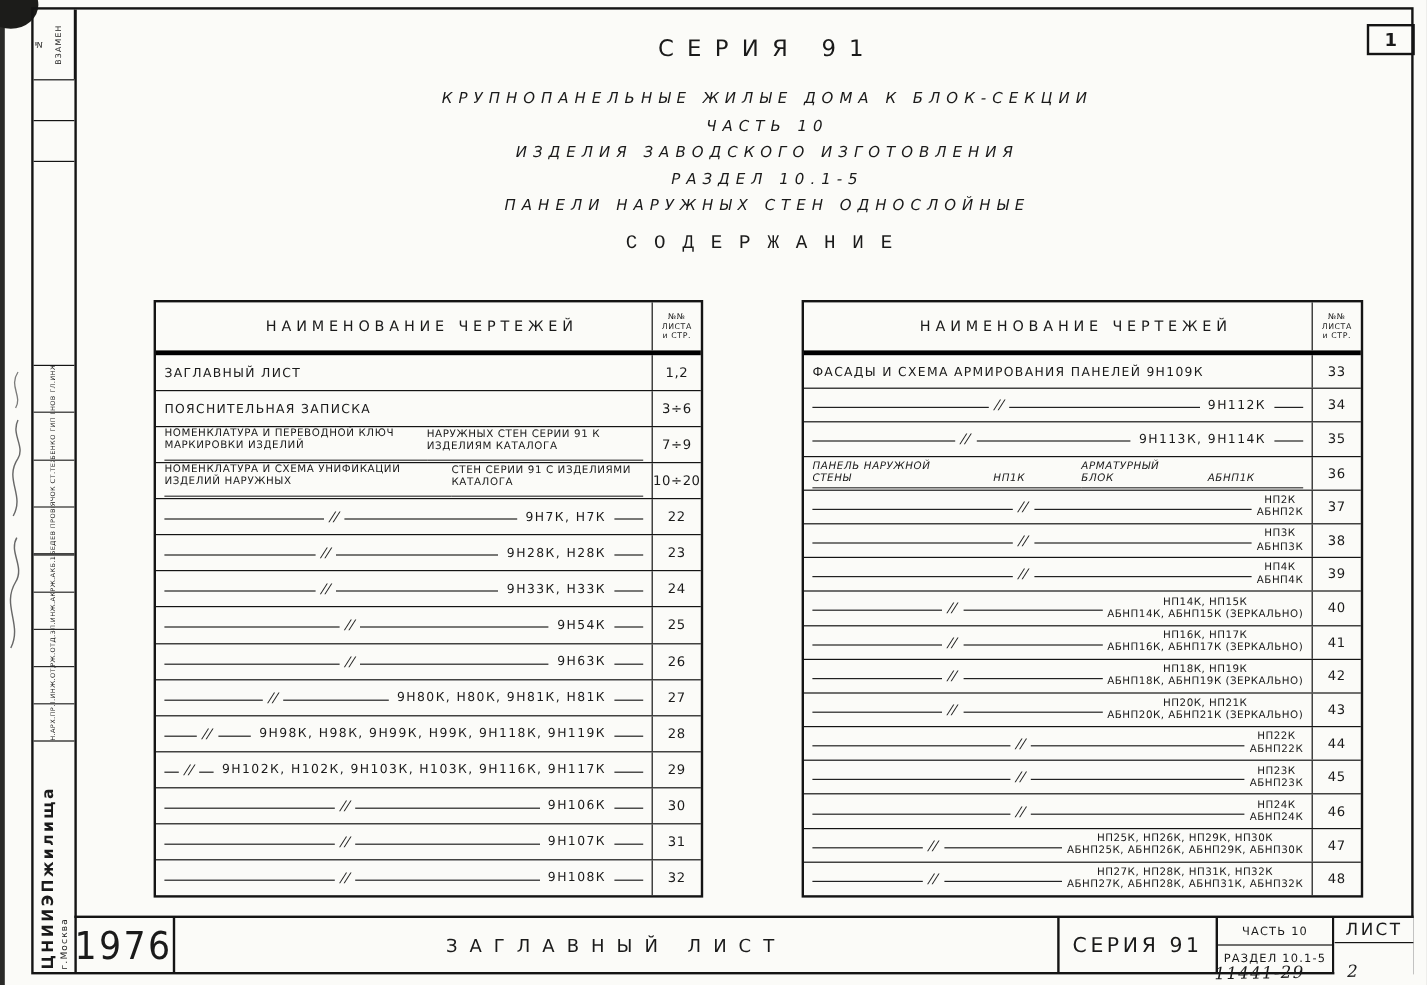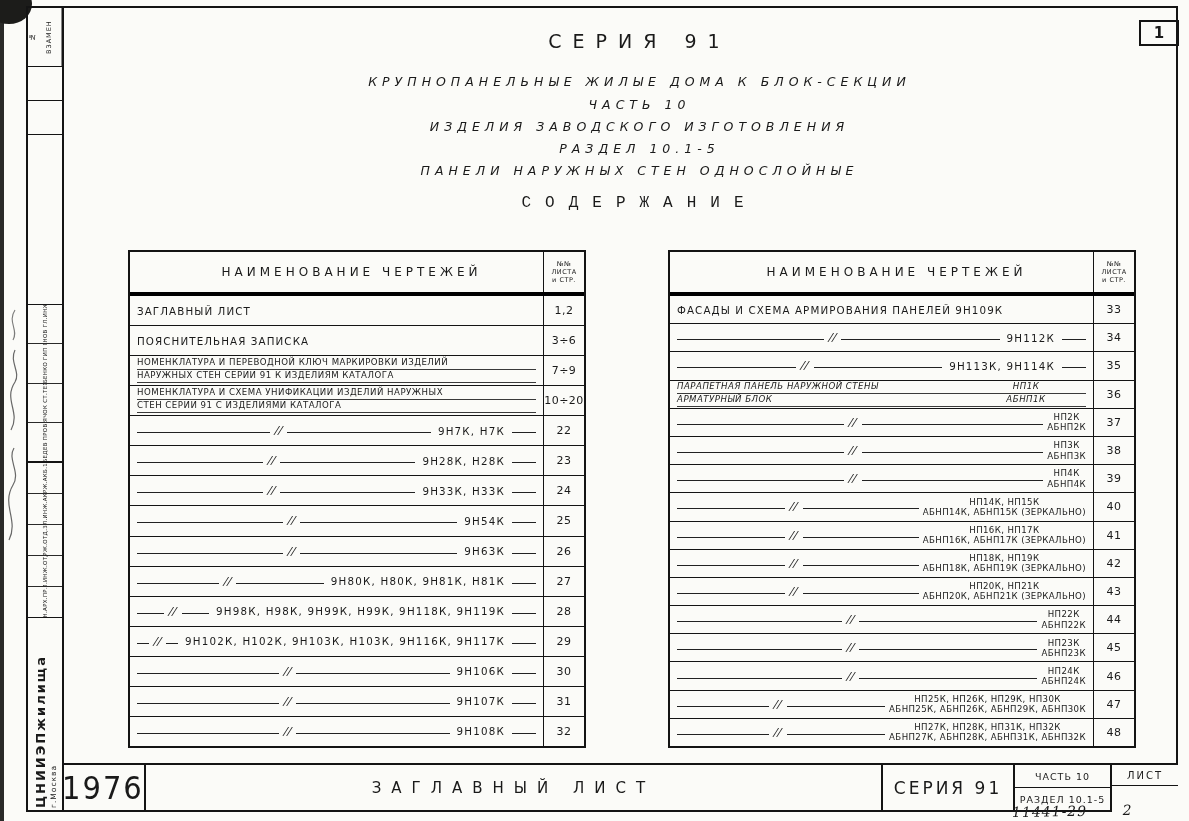--- a/index.html
+++ b/index.html
@@ -45,21 +45,21 @@
   .thead .nhead{flex:1;border-right:1.6px solid #141414;display:flex;align-items:center;justify-content:center;
     font-size:12px;letter-spacing:4px;}
   .thead .phead{width:40px;display:flex;flex-direction:column;align-items:center;justify-content:center;
     font-size:6.5px;line-height:1.25;letter-spacing:.5px;text-align:center;}
   .tbody{flex:1;display:flex;flex-direction:column;}
   .trow{flex:1;display:flex;border-bottom:1.4px solid #141414;min-height:0;}
   .trow:last-child{border-bottom:none;}
   .trow .ncell{flex:1;border-right:1.6px solid #141414;padding:1px 7px;display:flex;align-items:center;overflow:hidden;min-width:0;}
   .trow .pcell{width:40px;display:flex;align-items:center;justify-content:center;font-size:11px;letter-spacing:.5px;}
   .ncell.txt{font-size:10.3px;letter-spacing:1.1px;}
-  .ncell.two{flex-direction:column;justify-content:center;align-items:stretch;font-size:8.6px;letter-spacing:.5px;line-height:1.15;}
+  .ncell.two{flex-direction:row;justify-content:center;align-items:stretch;font-size:8.6px;letter-spacing:.5px;line-height:1.15;}
   .ncell.two > div{border-bottom:1px solid #3a3a3a;padding-bottom:1px;}
   .ncell.two > div:last-child{margin-top:1px;}
   .pairline{display:flex;justify-content:space-between;align-items:flex-end;font-style:italic;}
   .pairline .rt{width:120px;text-align:center;flex:0 0 auto;}
   .ncell.ditto{gap:4px;}
   .rule{flex:1 1 28px;border-top:1.5px solid #222;height:0;transform:translateY(2px);min-width:10px;}
   .rule.short{flex:0 0 24px;}
   .rule.mid{flex:1.1 1 28px;}
   .sl{font-size:11px;transform:skewX(-18deg);padding:0 1px;flex:0 0 auto;}
   .code{font-size:10.3px;letter-spacing:1.2px;flex:0 0 auto;padding:0 3px;white-space:nowrap;}
@@ -71,21 +71,21 @@
   .tcell:last-child{border-right:none;}
   .tcell.year{flex:0 0 75px;font-size:29px;letter-spacing:2px;transform-origin:center;font-weight:normal;}
   .tcell.year span{display:inline-block;transform:scaleY(1.1);}
   .tcell.doc{flex:1;font-size:15px;letter-spacing:10px;}
   .tcell.series{flex:0 0 132px;font-size:17px;letter-spacing:3px;}
   .tcell.part{flex:0 0 97px;flex-direction:column;align-items:stretch;padding:0;}
   .tcell.part .pr{flex:1;display:flex;align-items:center;justify-content:center;font-size:9.5px;letter-spacing:1px;}
   .tcell.part .pr:first-child{border-bottom:1.6px solid #141414;}
   .tcell.sheet{flex:0 0 66px;flex-direction:column;align-items:stretch;padding:0;}
   .tcell.sheet .pr{display:flex;align-items:center;justify-content:center;}
-  .tcell.sheet .pr.lbl{flex:0 0 20px;font-size:10px;letter-spacing:2px;border-bottom:1.6px solid #141414;}
+  .tcell.sheet .pr.lbl{flex:0 0 20px;font-size:14px;letter-spacing:2px;border-bottom:1.6px solid #141414;}
   .tcell.sheet .pr.num{flex:1;font-size:16px;font-weight:bold;}
   
   .footnote{position:absolute;left:1012px;top:803px;font-family:"DejaVu Serif",serif;font-style:italic;
     font-size:14px;letter-spacing:1px;transform:rotate(-1deg);}
   .footnote .sx{margin-left:30px;}
 </style>
 </head>
 <body>
 
 <div class="sheet">

